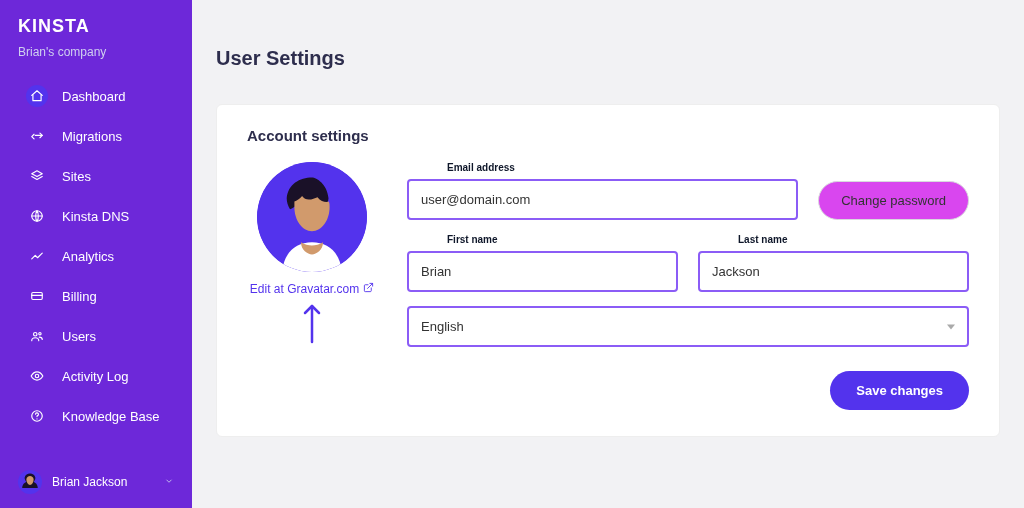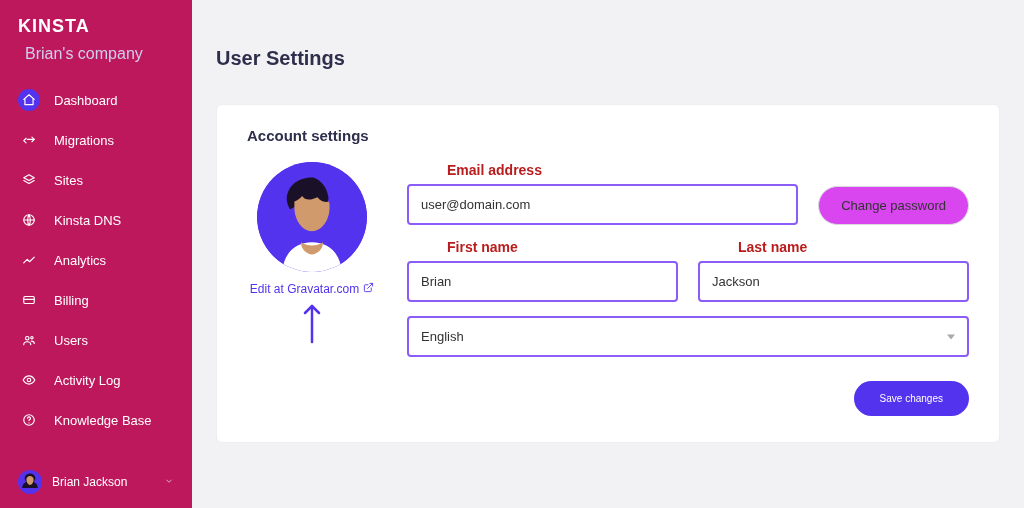--- a/index.html
+++ b/index.html
@@ -1,43 +1,43 @@
 <!DOCTYPE html>
 <html><head>
 <meta charset="utf-8">
 <style>
 * { box-sizing: border-box; font-family: -apple-system, BlinkMacSystemFont, "Segoe UI", sans-serif; }
 body { margin: 0; display: flex; height: 508px; width: 1024px; overflow: hidden; background: #f2f2f4; }
-.sidebar { width: 192px; background: #be185d; color: #fff; display: flex; flex-direction: column; padding: 16px 0 0 0; flex-shrink:0; }
+.sidebar { width: 192px; background: #6d28d9; color: #fff; display: flex; flex-direction: column; padding: 16px 0 0 0; flex-shrink:0; }
 .logo { font-weight: 800; font-size: 18px; letter-spacing: 1px; padding: 0 18px 8px 18px; }
-.company { font-size: 16px; color: #cfcff0; padding: 0 18px 18px 25px; }
+.company { font-size: 12px; color: #cfcff0; padding: 0 18px 18px 18px; }
 .nav { display: flex; flex-direction: column; gap: 2px; }
-.nav-item { display: flex; align-items: center; gap: 14px; font-size: 13px; padding: 8px 18px; cursor: pointer; }
+.nav-item { display: flex; align-items: center; gap: 14px; font-size: 13px; padding: 8px 26px; cursor: pointer; }
 .nav-item .icon-wrap { width: 22px; height: 22px; display: flex; align-items: center; justify-content: center; border-radius: 50%; }
 .nav-item.active .icon-wrap { background: #5333ed; }
 .nav-icon { width:14px; height:14px; stroke:#fff; fill:none; stroke-width:2; stroke-linecap:round; stroke-linejoin:round; }
 .profile { margin-top: auto; display: flex; align-items: center; gap: 10px; padding: 14px 18px; font-size: 12px; text-align: center; }
 .profile .avatar-sm { width: 24px; height: 24px; border-radius: 50%; background:#5333ed; overflow:hidden; display:flex; align-items:center; justify-content:center;}
 .profile .chev { margin-left: auto; color:#cfcff0; }
 .main { flex: 1; display:flex; flex-direction:column; padding: 0; }
 .page-title { font-size: 20px; font-weight: 800; color: #2e2e4d; padding: 34px 24px 20px 24px; }
 .card { background: #fff; border-radius: 6px; margin: 0 24px 24px 24px; padding: 22px 30px 26px 30px; border:1px solid #eee; }
 .card h3 { margin:0 0 18px 0; font-size: 15px; font-weight:700; color:#2e2e4d; }
 .card-body { display:flex; gap:30px; }
 .avatar-col { display:flex; flex-direction:column; align-items:center; width:130px; flex-shrink:0; }
 .avatar-lg { width:110px; height:110px; border-radius:50%; background:#5333ed; display:flex; align-items:flex-end; justify-content:center; overflow:hidden; }
 .gravatar-link { font-size:12px; color:#5333ed; margin-top:10px; display:flex; align-items:center; gap:4px; cursor:pointer; }
 .arrow-annot { color:#5333ed; margin-top:6px; }
 .fields { flex:1; display:flex; flex-direction:column; gap:14px; }
 .row { display:flex; gap:20px; align-items:flex-end; }
 .field { flex:1; display:flex; flex-direction:column; gap:6px; }
-.field label { font-size:14px; font-weight:600; color:#b91c1c;padding-left:40px; }
+.field label { font-size:10px; font-weight:600; color:#0f172a;padding-left:40px; }
 .input { border:2px solid #8b5cf6; border-radius:4px; padding:11px 12px; font-size:13px; color:#333; width:100%; background:#fff; }
 .btn-outline { border:1px solid #d9d9de; background:#d946ef; border-radius:22px; padding:11px 22px; font-size:13px; font-weight:400; color:#333; cursor:pointer; white-space:nowrap; }
-.btn-primary { border:none; background:#5333ed; color:#fff; border-radius:22px; padding:12px 26px; font-size:10px; font-weight:400; cursor:pointer; }
+.btn-primary { border:none; background:#5333ed; color:#fff; border-radius:22px; padding:12px 26px; font-size:13px; font-weight:700; cursor:pointer; }
 .save-row { display:flex; justify-content:flex-end; margin-top:10px; }
 .select-caret { position:relative; }
 .select-caret::after { content:""; position:absolute; right:14px; top:50%; transform:translateY(-30%); width:0; height:0; border-left:4px solid transparent; border-right:4px solid transparent; border-top:5px solid #aaa; }
 </style>
 </head>
 <body>
 
 <aside class="sidebar">
   <div class="logo">KINSTA</div>
   <div class="company">Brian's company</div>

